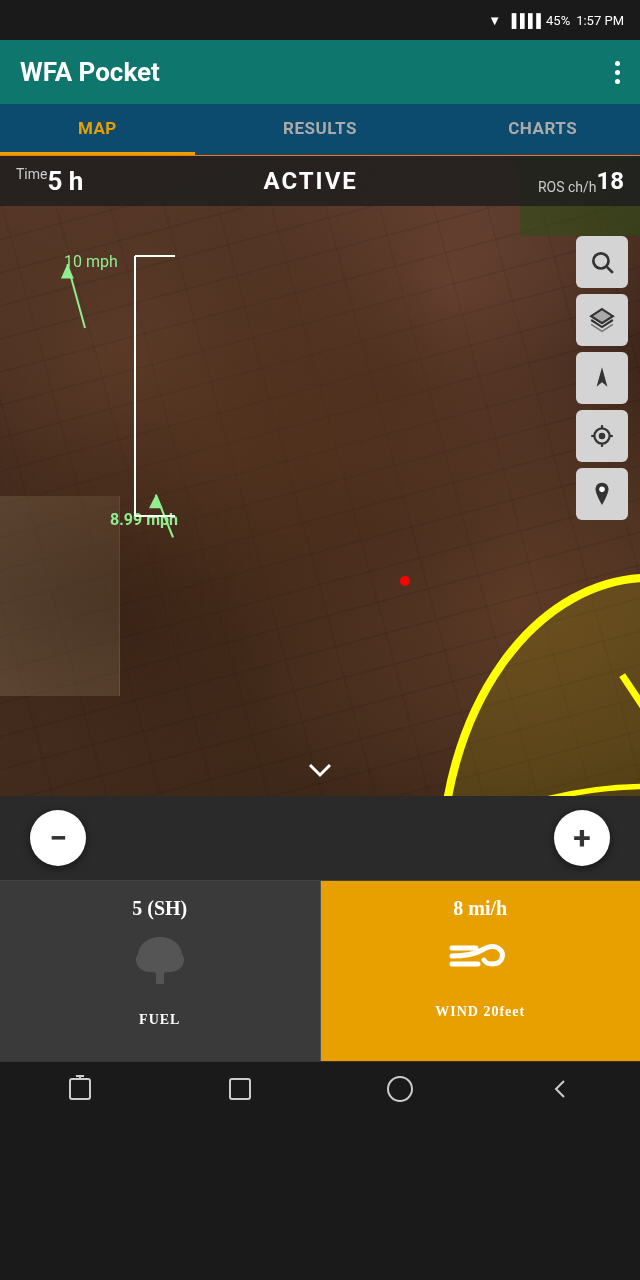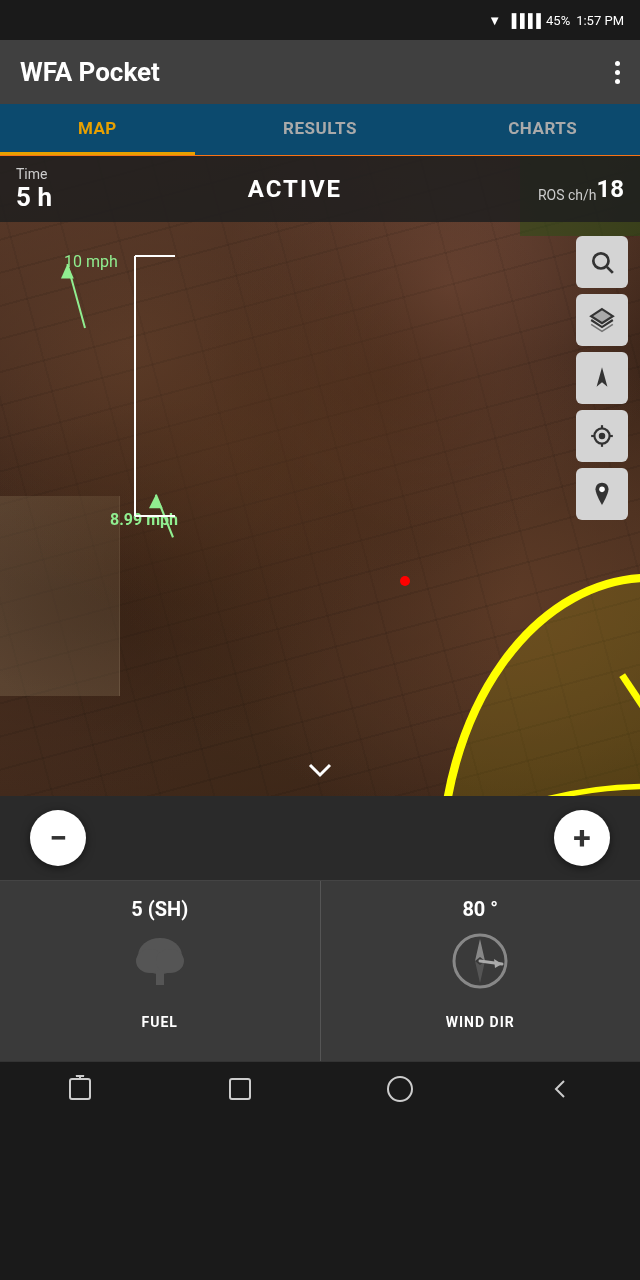--- a/index.html
+++ b/index.html
@@ -26,21 +26,21 @@
     .status-icons {
       display: flex;
       align-items: center;
       gap: 6px;
       font-size: 13px;
       color: #fff;
     }
 
     
     .header {
-      background: #404040;
+      background: #0f766e;
       height: 64px;
       display: flex;
       align-items: center;
       justify-content: space-between;
       padding: 0 20px;
     }
     .header-title {
       font-size: 26px;
       font-weight: bold;
       color: #fff;
@@ -153,21 +153,21 @@
       left: 0;
       right: 0;
       background: rgba(30,30,30,0.85);
       padding: 10px 16px;
       display: flex;
       align-items: center;
       justify-content: space-between;
     }
     .map-time {
       display: flex;
-      flex-direction: column;
+      flex-direction: row;
     }
     .map-time-label { font-size: 14px; color: #ccc; }
     .map-time-value { font-size: 26px; font-weight: bold; color: #fff; }
     .map-status {
       font-size: 24px;
       font-weight: bold;
       color: #fff;
       letter-spacing: 2px;
     }
     .map-ros {
@@ -265,20 +265,21 @@
       cursor: pointer;
       font-weight: bold;
       box-shadow: 0 2px 8px rgba(0,0,0,0.5);
     }
 
     
     .bottom-cards {
       display: flex;
       background: #84cc16;
       border-top: 1px solid #444;
+      font-family: Liberation Serif, serif;
     }
     .card {
       flex: 1;
       padding: 16px 10px;
       display: flex;
       flex-direction: column;
       align-items: center;
       gap: 10px;
       background: #3a3a3a;
       border-right: 1px solid #555;
@@ -479,36 +480,33 @@
 
         <ellipse cx="30" cy="25" rx="22" ry="18" fill="#555"></ellipse>
         <ellipse cx="20" cy="30" rx="14" ry="12" fill="#555"></ellipse>
         <ellipse cx="40" cy="30" rx="14" ry="12" fill="#555"></ellipse>
         <rect x="26" y="40" width="8" height="14" fill="#555"></rect>
       </svg>
     </div>
     <span class="card-label">FUEL</span>
   </div>
 
-
-  <div class="card">
-    <span class="card-value">80 °</span>
+  <div class="card active-card">
+    <span class="card-value">8 mi/h</span>
     <div class="card-icon">
-      <svg width="60" height="60" viewBox="0 0 60 60">
-        <circle cx="30" cy="30" r="26" fill="none" stroke="#888" stroke-width="3"></circle>
-
-        <polygon points="30,8 25,30 30,26 35,30" fill="#888"></polygon>
-        <polygon points="30,52 25,30 30,34 35,30" fill="#555"></polygon>
-
-        <line x1="30" y1="30" x2="52" y2="33" stroke="#aaa" stroke-width="3" stroke-linecap="round"></line>
-        <polygon points="52,33 44,28 45,37" fill="#aaa"></polygon>
-      </svg>
-    </div>
-    <span class="card-label">WIND DIR</span>
-  </div>
+      <svg width="64" height="52" viewBox="0 0 64 52">
+
+        <path d="M4,18 Q20,18 28,18" stroke="white" stroke-width="5" fill="none" stroke-linecap="round"></path>
+        <path d="M4,26 Q24,26 34,20 Q44,14 50,18 Q56,22 54,28 Q52,34 44,34 Q38,34 36,30" stroke="white" stroke-width="5" fill="none" stroke-linecap="round"></path>
+        <path d="M4,34 Q20,34 30,34" stroke="white" stroke-width="5" fill="none" stroke-linecap="round"></path>
+      </svg>
+    </div>
+    <span class="card-label">WIND 20feet</span>
+  </div>
+
 </div>
 
 <div class="bottom-nav">
   <div class="nav-btn">
     <svg width="28" height="28" viewBox="0 0 28 28" fill="none" stroke="#ccc" stroke-width="2">
       <rect x="4" y="4" width="20" height="20" rx="2"></rect>
       <line x1="14" y1="4" x2="14" y2="0"></line>
       <polygon points="10,1 14,0 18,1" fill="#ccc"></polygon>
     </svg>
   </div>

